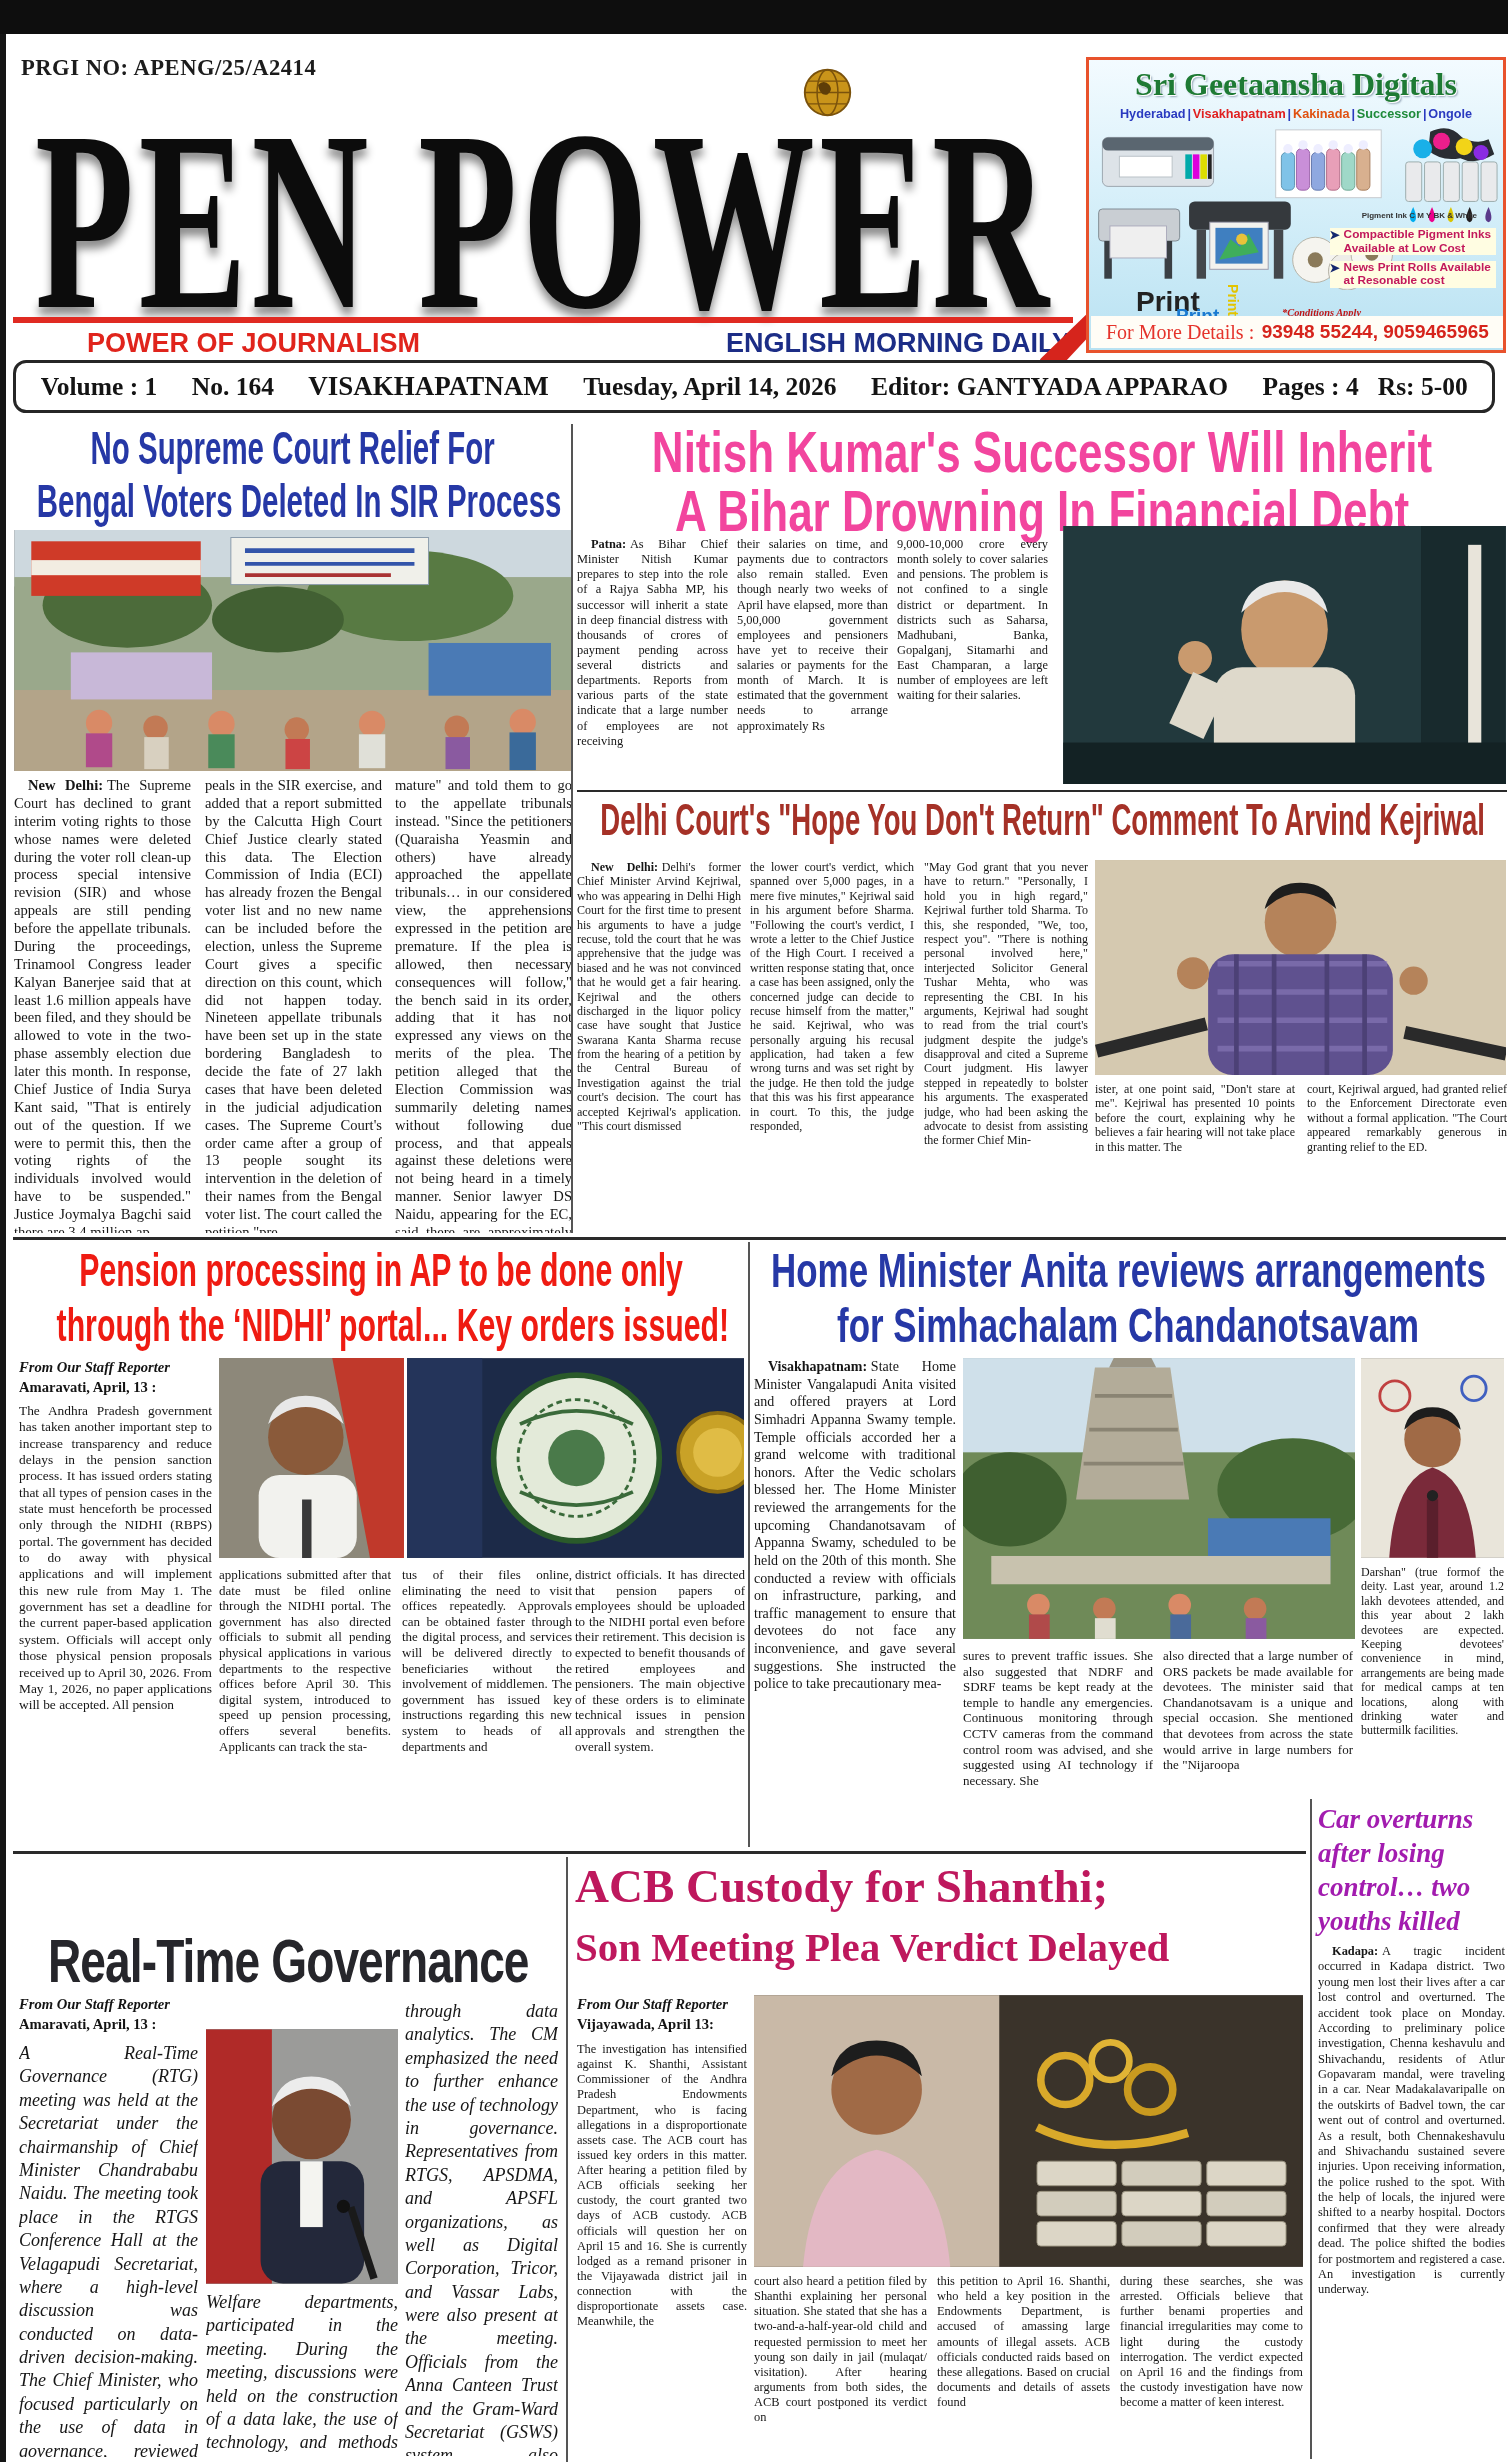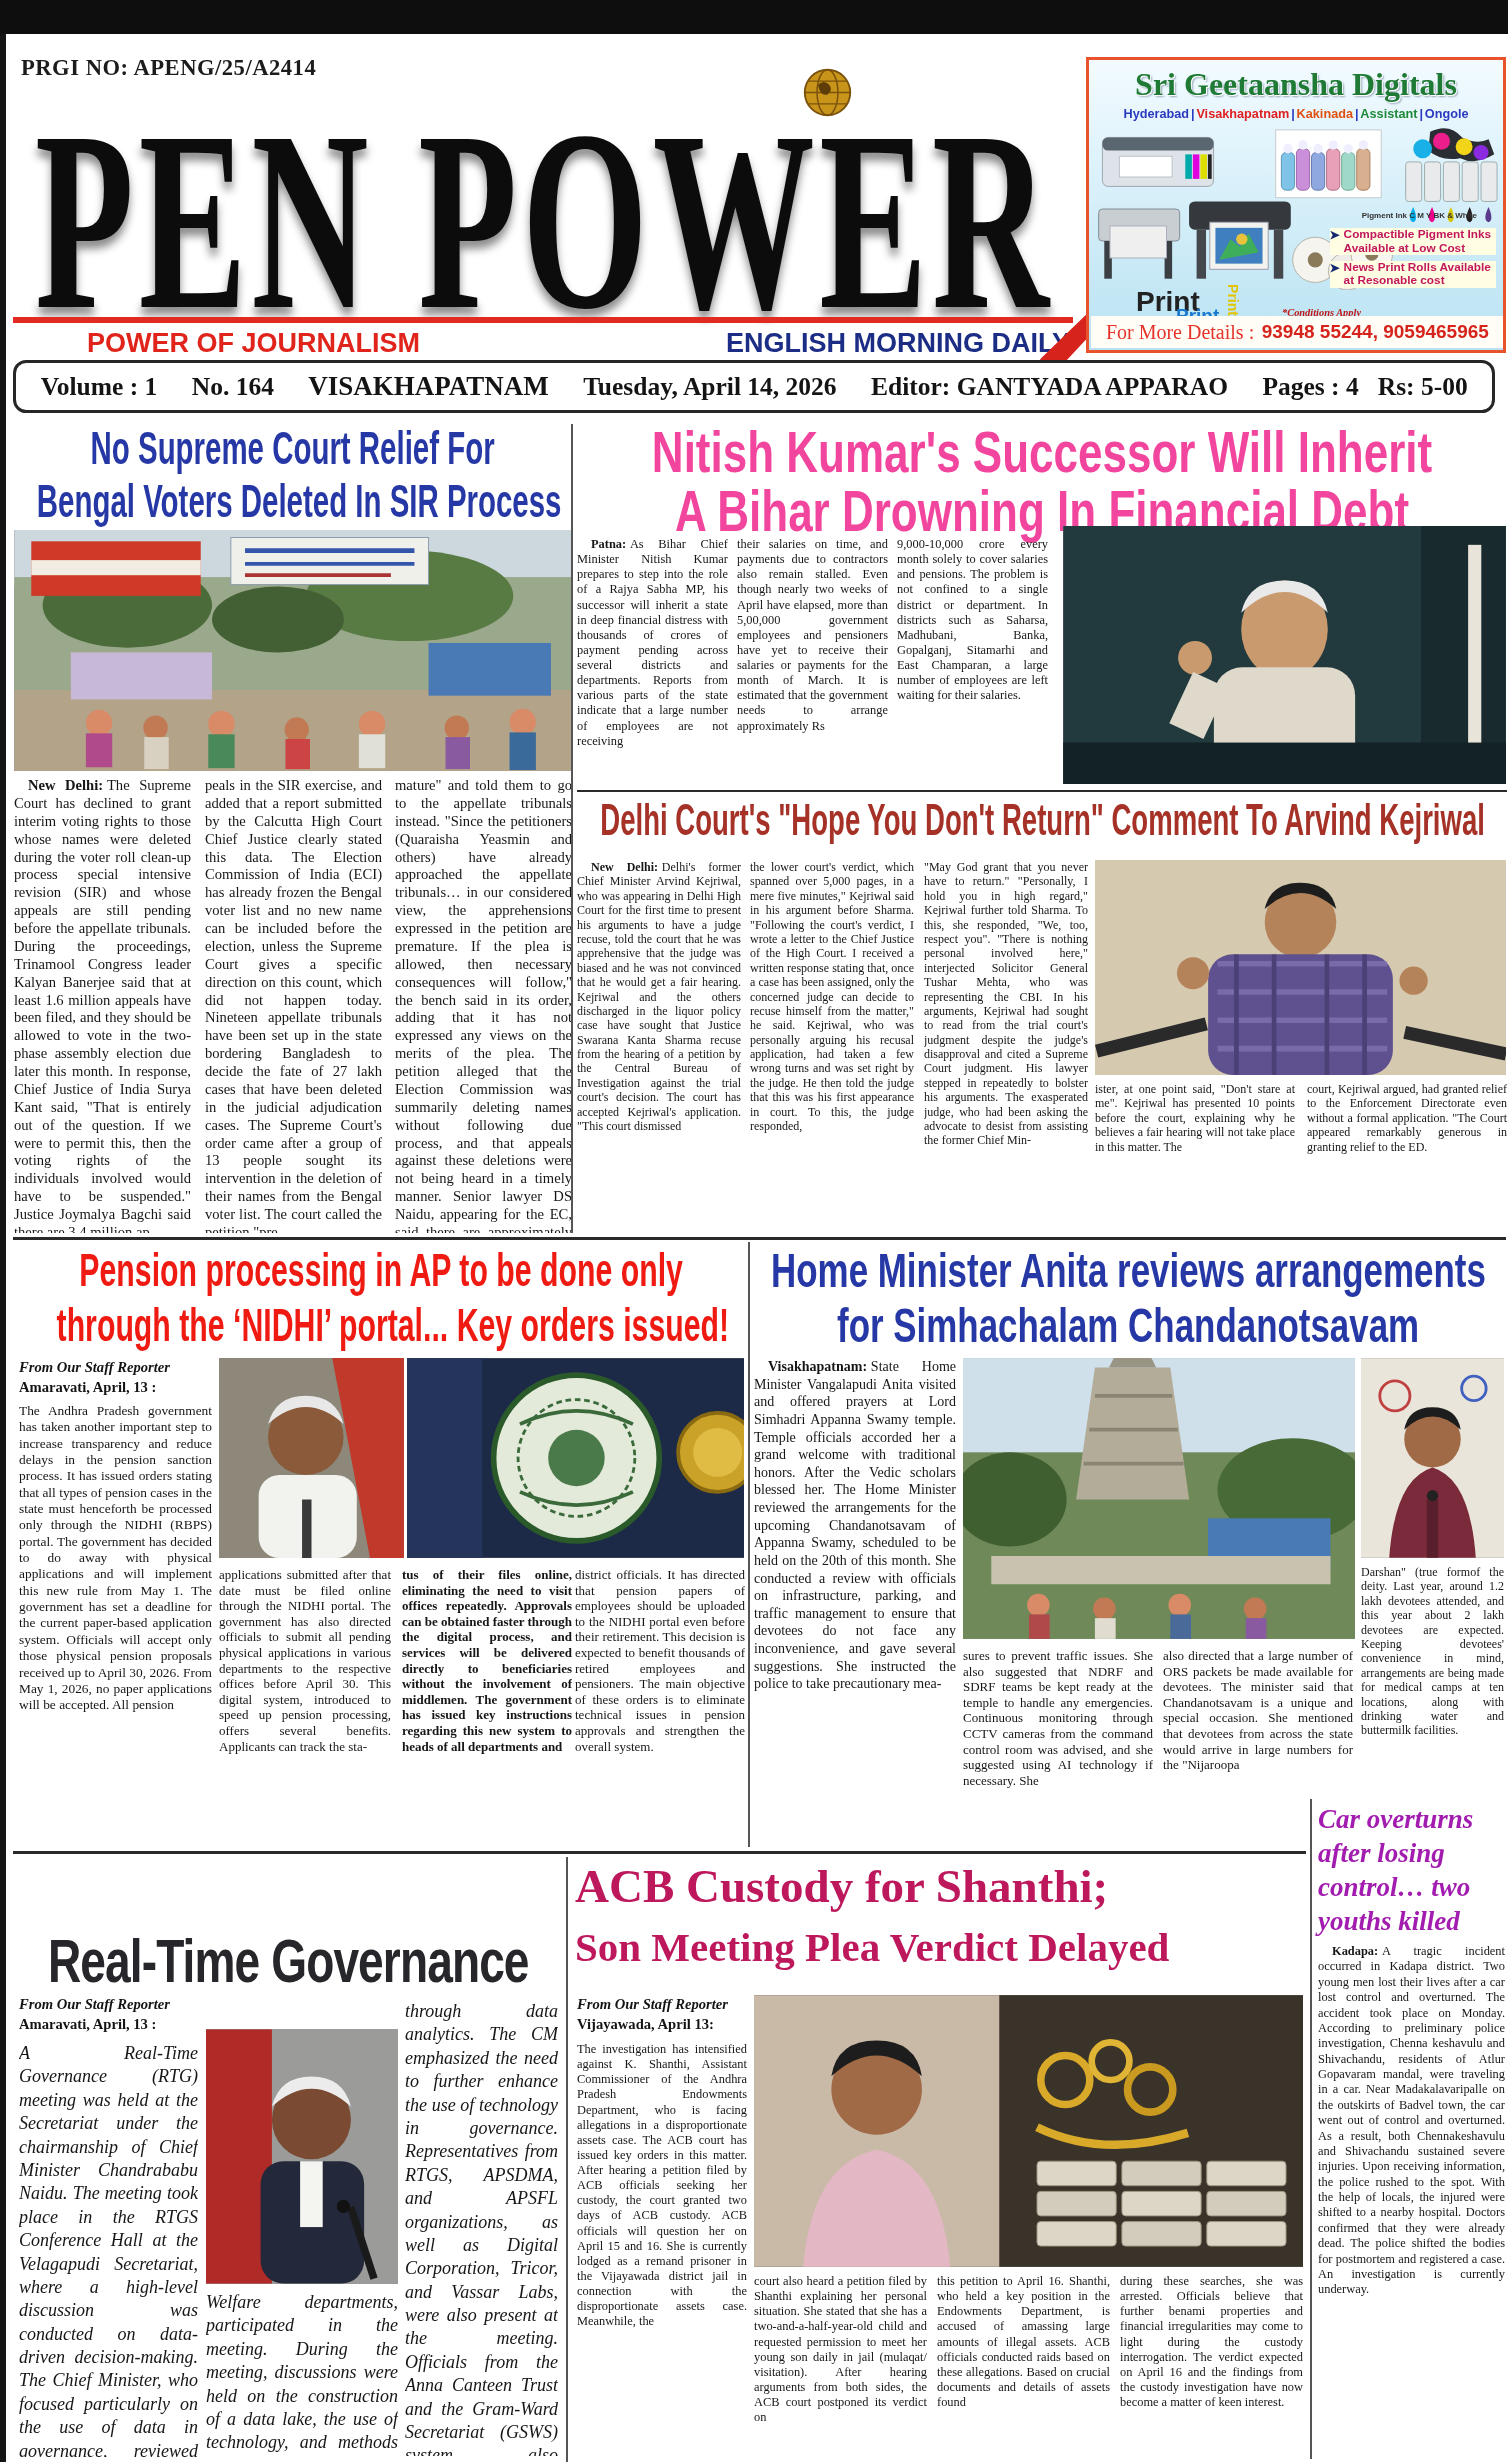--- a/index.html
+++ b/index.html
@@ -115,21 +115,21 @@
   <div class="abs tagline" id="tagline-right">ENGLISH MORNING DAILY</div>
   <svg class="abs" style="left:1020px;top:296px;" width="87" height="91" viewBox="0 0 92 96">
     <polygon points="84,6 92,22 40,78 24,84 22,66" fill="#D6241C"></polygon>
     <polygon points="24,84 6,94 22,66" fill="#8f1510"></polygon>
     <line x1="14" y1="88" x2="22" y2="76" stroke="#fff" stroke-width="2"></line>
   </svg>
 
   <div class="abs" id="ad">
     <div id="ad-title">Sri Geetaansha Digitals</div>
     <div id="ad-cities">
-      <span class="c1">Hyderabad</span><span class="city-sep">|</span><span class="c2">Visakhapatnam</span><span class="city-sep">|</span><span class="c3">Kakinada</span><span class="city-sep">|</span><span class="c4">Assistant</span><span class="city-sep">|</span><span class="c5">Ongole</span>
+      <span class="c1">Hyderabad</span><span class="city-sep">|</span><span class="c2">Visakhapatnam</span><span class="city-sep">|</span><span class="c3">Kakinada</span><span class="city-sep">|</span><span class="c4">Successor</span><span class="city-sep">|</span><span class="c5">Ongole</span>
     </div>
     <svg id="ad-art" viewBox="0 0 434 172">
 
       <rect x="12" y="10" width="118" height="52" rx="6" fill="#dde3e8" stroke="#9aa4ac"></rect>
       <rect x="12" y="10" width="118" height="14" rx="6" fill="#5a6670"></rect>
       <rect x="30" y="30" width="56" height="22" fill="#fff" stroke="#b8c0c6"></rect>
       <rect x="100" y="28" width="7" height="26" fill="#0aa"></rect>
         <rect x="108" y="28" width="7" height="26" fill="#d0d"></rect>
       <rect x="116" y="28" width="7" height="26" fill="#dd0"></rect>
         <rect x="124" y="28" width="4" height="26" fill="#222"></rect>
@@ -363,21 +363,21 @@
       <circle cx="180" cy="106" r="30" fill="#4a7a4a"></circle>
       <path d="M120 70 q60 -28 120 0" fill="none" stroke="#3a6a3a" stroke-width="4"></path>
       <path d="M120 142 q60 28 120 0" fill="none" stroke="#3a6a3a" stroke-width="4"></path>
       <circle cx="330" cy="100" r="42" fill="#c9a227" stroke="#8a6a10" stroke-width="4"></circle>
       <circle cx="330" cy="100" r="26" fill="#e0bc45"></circle>
     </svg>
   </div>
   <div class="col t-pension2" style="left:219px;top:1567px;width:172px;height:279px;">
       <p>applications submitted after that date must be filed online through the NIDHI portal. The government has also directed officials to submit all pending physical applications in various departments to the respective offices before April 30. This digital system, introduced to speed up pension processing, offers several benefits. Applicants can track the sta-</p>
     </div>
-  <div class="col t-pension2" style="left:402px;top:1567px;width:170px;height:279px;font-weight:bold;">
+  <div class="col t-pension2" style="left:402px;top:1567px;width:170px;height:279px;">
       <p>tus of their files online, eliminating the need to visit offices repeatedly. Approvals can be obtained faster through the digital process, and services will be delivered directly to beneficiaries without the involvement of middlemen. The government has issued key instructions regarding this new system to heads of all departments and</p>
     </div>
   <div class="col t-pension2" style="left:575px;top:1567px;width:170px;height:279px;">
       <p>district officials. It has directed that pension papers of employees should be uploaded to the NIDHI portal even before their retirement. This decision is expected to benefit thousands of retired employees and pensioners. The main objective of these orders is to eliminate technical issues in pension approvals and strengthen the overall system.</p>
     </div>
   <div class="vline" style="left:748px;top:1242px;height:605px;"></div>
 
   <div class="abs hl hl-anita" style="left:752px;top:1246px;width:752px;"><span>Home Minister Anita reviews arrangements</span></div>
   <div class="abs hl hl-anita" style="left:752px;top:1301px;width:752px;"><span>for Simhachalam Chandanotsavam</span></div>
   <div class="col t-anita" style="left:754px;top:1358px;width:202px;height:488px;">

